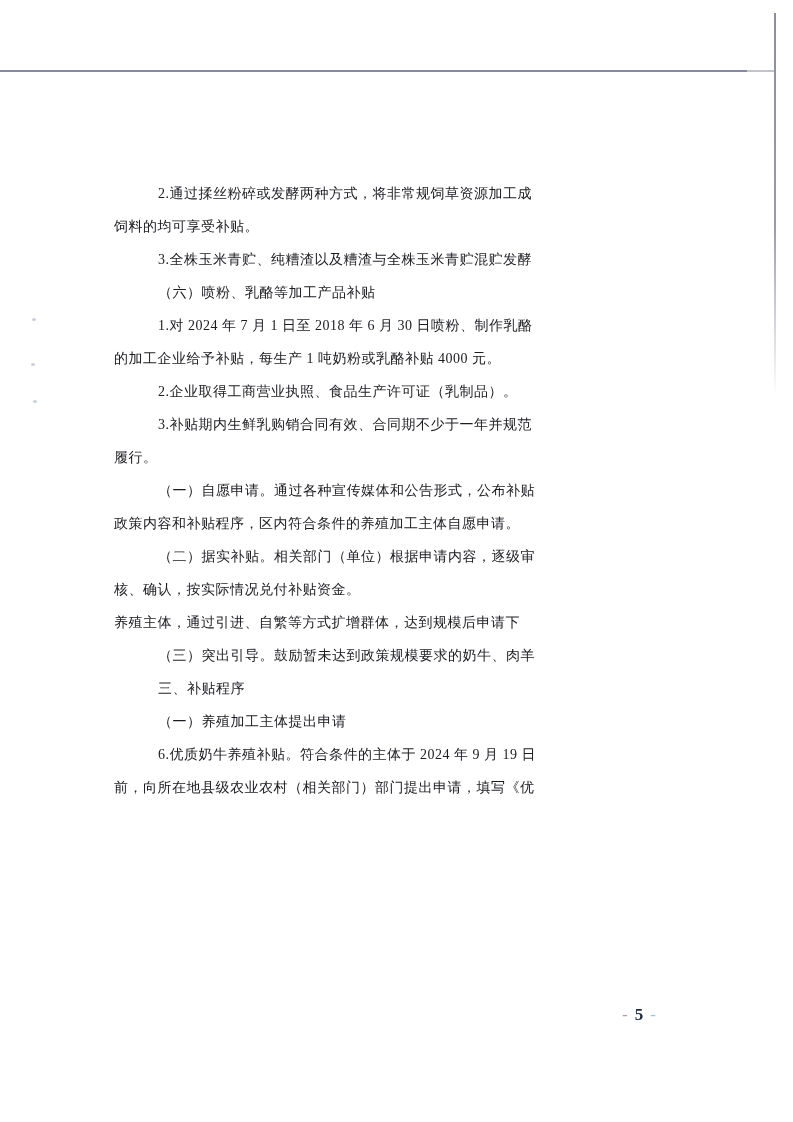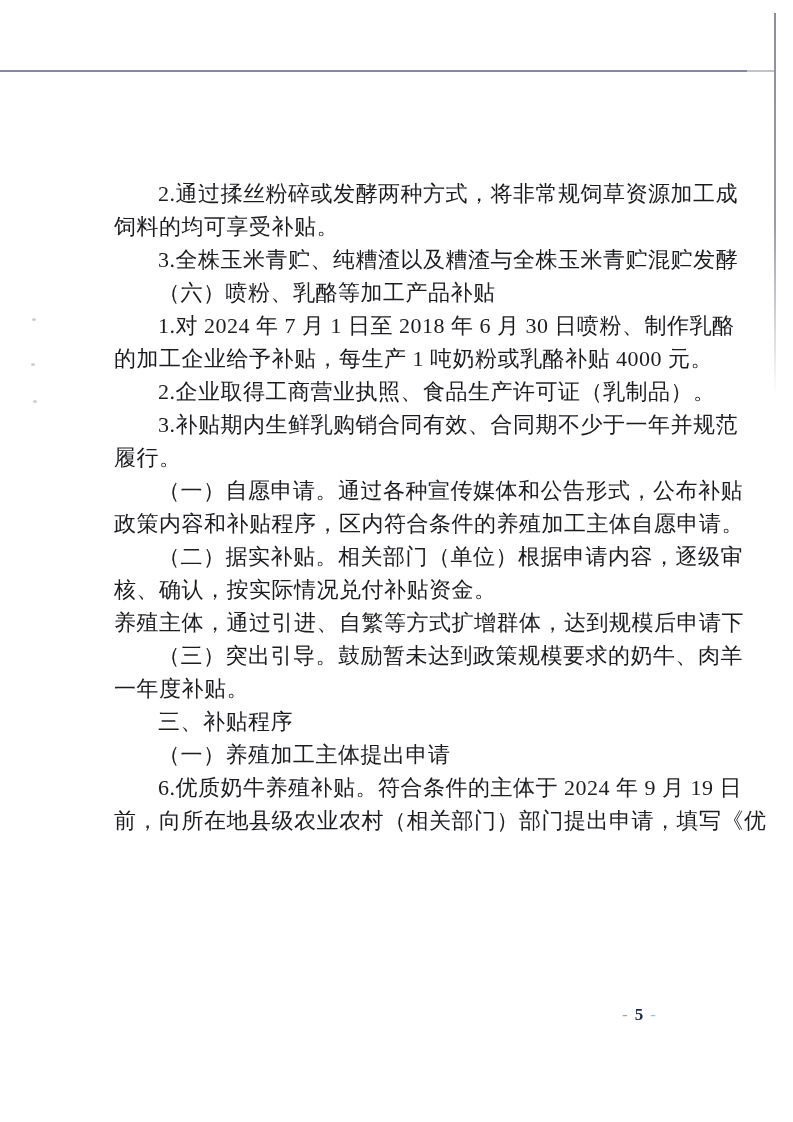--- a/index.html
+++ b/index.html
@@ -48,21 +48,21 @@
     height: 3px;
     background: #c9cfd8;
     border-radius: 50%;
   }
   
   .doc-body {
     position: absolute;
     left: 114px;
     top: 177px;
     width: 586px;
-    font-size: 22px;
+    font-size: 14px;
     line-height: 33px;
     letter-spacing: 0.5px;
   }
   .text-line {
     white-space: nowrap;
     height: 33px;
   }
   .text-line.indent {
     padding-left: 44px;
   }
@@ -115,21 +115,20 @@
       <div class="text-line"><span class="seg">的加工企业给予补贴，每生产 1 吨奶粉或乳酪补贴 4000 元。</span></div>
       <div class="text-line indent"><span class="seg">2.企业取得工商营业执照、食品生产许可证（乳制品）。</span></div>
       <div class="text-line indent"><span class="seg">3.补贴期内生鲜乳购销合同有效、合同期不少于一年并规范</span></div>
       <div class="text-line"><span class="seg">履行。</span></div>
       <div class="text-line indent"><span class="seg-bold">（一）自愿申请。</span><span class="seg">通过各种宣传媒体和公告形式，公布补贴</span></div>
       <div class="text-line"><span class="seg">政策内容和补贴程序，区内符合条件的养殖加工主体自愿申请。</span></div>
       <div class="text-line indent"><span class="seg-bold">（二）据实补贴。</span><span class="seg">相关部门（单位）根据申请内容，逐级审</span></div>
       <div class="text-line"><span class="seg">核、确认，按实际情况兑付补贴资金。</span></div>
       <div class="text-line"><span class="seg">养殖主体，通过引进、自繁等方式扩增群体，达到规模后申请下</span></div>
       <div class="text-line indent"><span class="seg-bold">（三）突出引导。</span><span class="seg">鼓励暂未达到政策规模要求的奶牛、肉羊</span></div>
-      <div class="text-line"><span class="seg">一年度补贴。</span></div>
       <div class="text-line indent"><span class="seg-bold">三、补贴程序</span></div>
       <div class="text-line indent"><span class="seg-bold">（一）养殖加工主体提出申请</span></div>
       <div class="text-line indent"><span class="seg-bold">6.优质奶牛养殖补贴。</span><span class="seg">符合条件的主体于 2024 年 9 月 19 日</span></div>
       <div class="text-line"><span class="seg">前，向所在地县级农业农村（相关部门）部门提出申请，填写《优</span></div>
     </div>
 
   <div class="page-number">
     <span class="dash-left">-</span><span class="num">5</span><span class="dash-right">-</span>
   </div>
 

